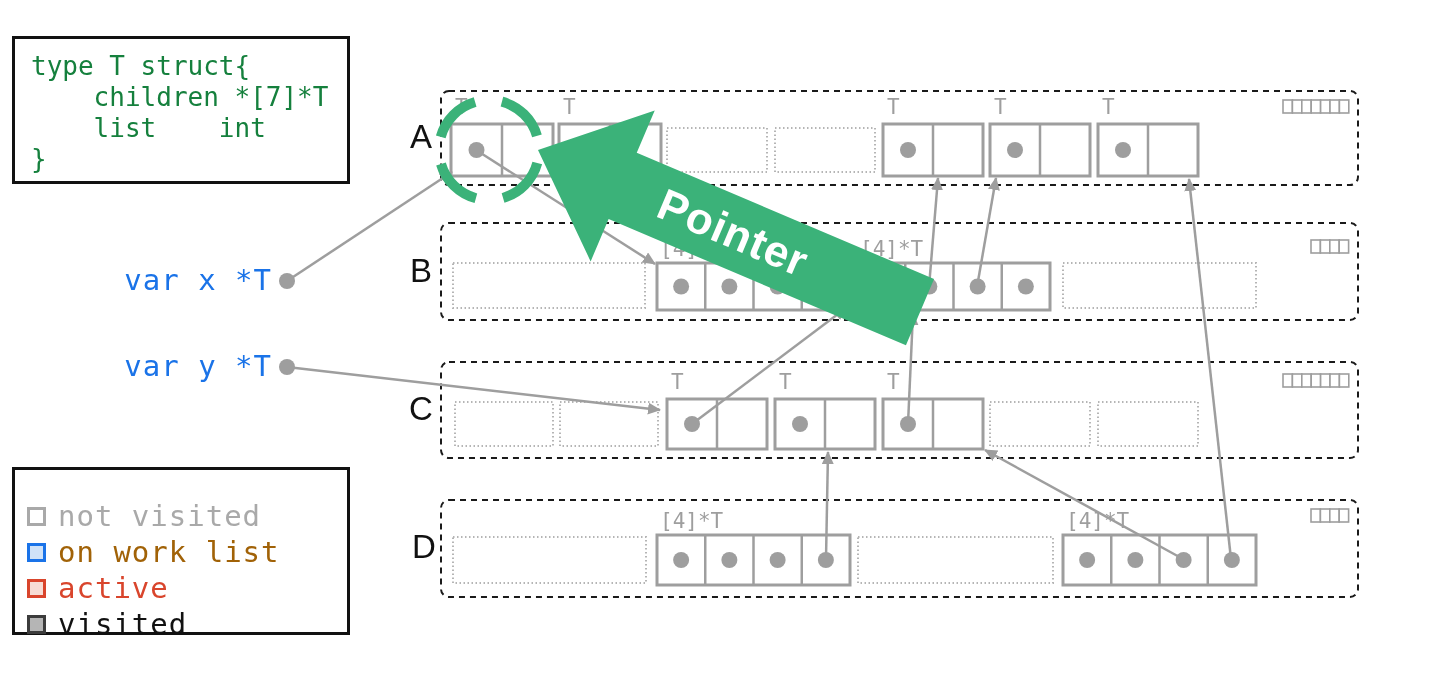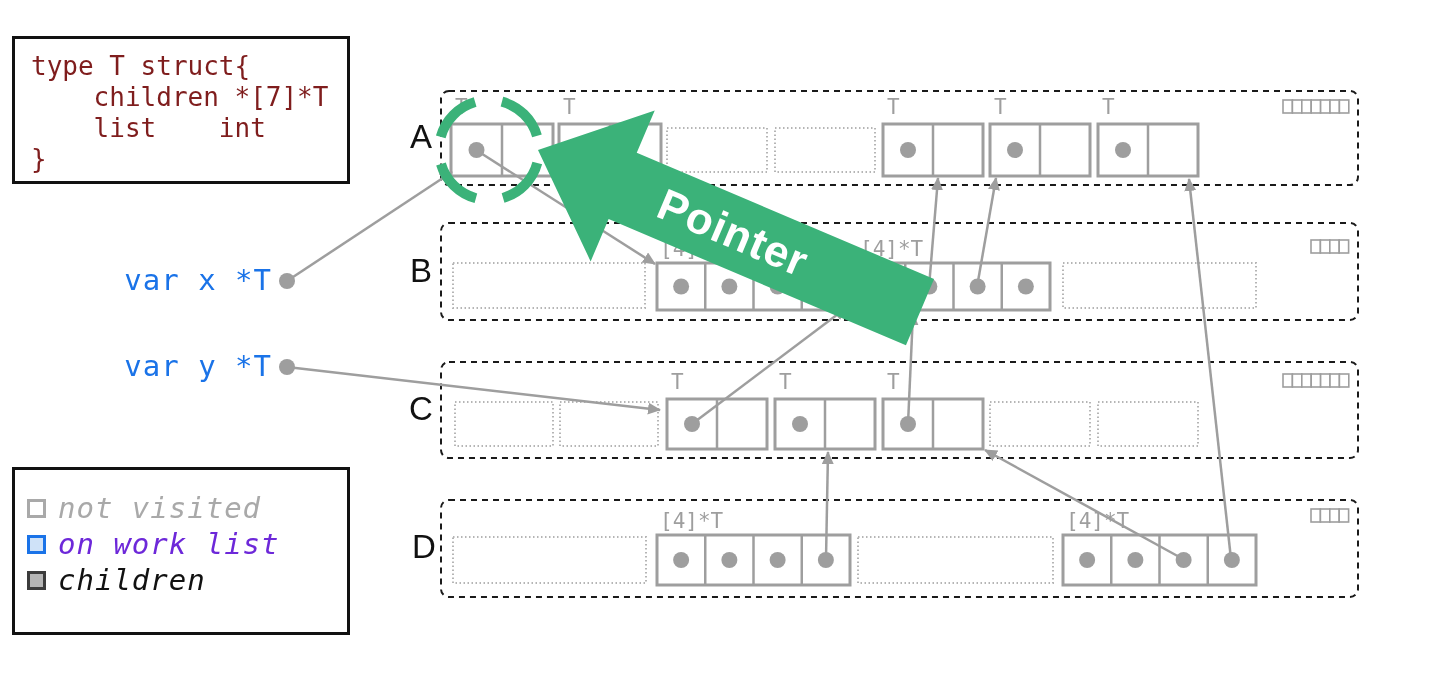--- a/index.html
+++ b/index.html
@@ -1,22 +1,22 @@
 <!DOCTYPE html>
 <html><head>
 <meta charset="utf-8">
 <style>
   html,body{margin:0;padding:0;background:#ffffff;}
   .stage{position:relative;width:1440px;height:675px;background:#ffffff;overflow:hidden;
          font-family:"Liberation Sans",sans-serif;}
   .panel{position:absolute;background:#ffffff;border:3px solid #111111;box-sizing:border-box;}
   #code-box{left:12px;top:36px;width:338px;height:148px;padding:12px 0 0 16px;}
   .code-line{font-family:"DejaVu Sans Mono","Liberation Mono",monospace;font-size:26px;
-             line-height:31px;color:#7f1d1d;white-space:pre;}
-  #legend-box{left:12px;top:467px;width:338px;height:168px;padding:20px 0 0 12px;font-style:italic;}
+             line-height:31px;color:#15803d;white-space:pre;}
+  #legend-box{left:12px;top:467px;width:338px;height:168px;padding:28px 0 0 12px;}
   .legend-item{display:flex;align-items:center;height:36px;}
   .swatch{width:13px;height:13px;border:3px solid #888;margin-right:12px;flex:0 0 auto;}
   .legend-label{font-family:"DejaVu Sans Mono","Liberation Mono",monospace;font-size:29px;
                 letter-spacing:1px;white-space:pre;}
   svg{position:absolute;left:0;top:0;}
 </style>
 </head>
 <body>
 
 <div class="stage">
@@ -28,25 +28,29 @@
     <div class="code-line">}</div>
   </div>
 
   <div id="legend-box" class="panel">
     <div class="legend-item">
       <span class="swatch" style="border-color: rgb(169, 169, 169); background: rgb(255, 255, 255);"></span>
       <span class="legend-label" style="color: rgb(169, 169, 169);">not visited</span>
     </div>
     <div class="legend-item">
       <span class="swatch" style="border-color: rgb(26, 115, 232); background: rgb(207, 226, 248);"></span>
-      <span class="legend-label" style="color: #6d28d9;">on work list</span>
+      <span class="legend-label" style="color: #a16207;">on work list</span>
+    </div>
+    <div class="legend-item">
+      <span class="swatch" style="border-color: rgb(217, 69, 44); background: rgb(247, 220, 212);"></span>
+      <span class="legend-label" style="color: rgb(217, 69, 44);">active</span>
     </div>
     <div class="legend-item">
       <span class="swatch" style="border-color: rgb(60, 60, 60); background: rgb(181, 181, 181);"></span>
-      <span class="legend-label" style="color: rgb(17, 17, 17);">children</span>
+      <span class="legend-label" style="color: rgb(17, 17, 17);">visited</span>
     </div>
   </div>
 
   <svg id="diagram" width="1440" height="675" viewBox="0 0 1440 675">
       <defs>
         <marker id="arr" markerUnits="userSpaceOnUse" markerWidth="18" markerHeight="14" refX="12" refY="6" orient="auto">
           <path d="M0,0 L13,6 L0,12 Z" fill="#9e9e9e"></path>
         </marker>
       </defs>
       <g>

